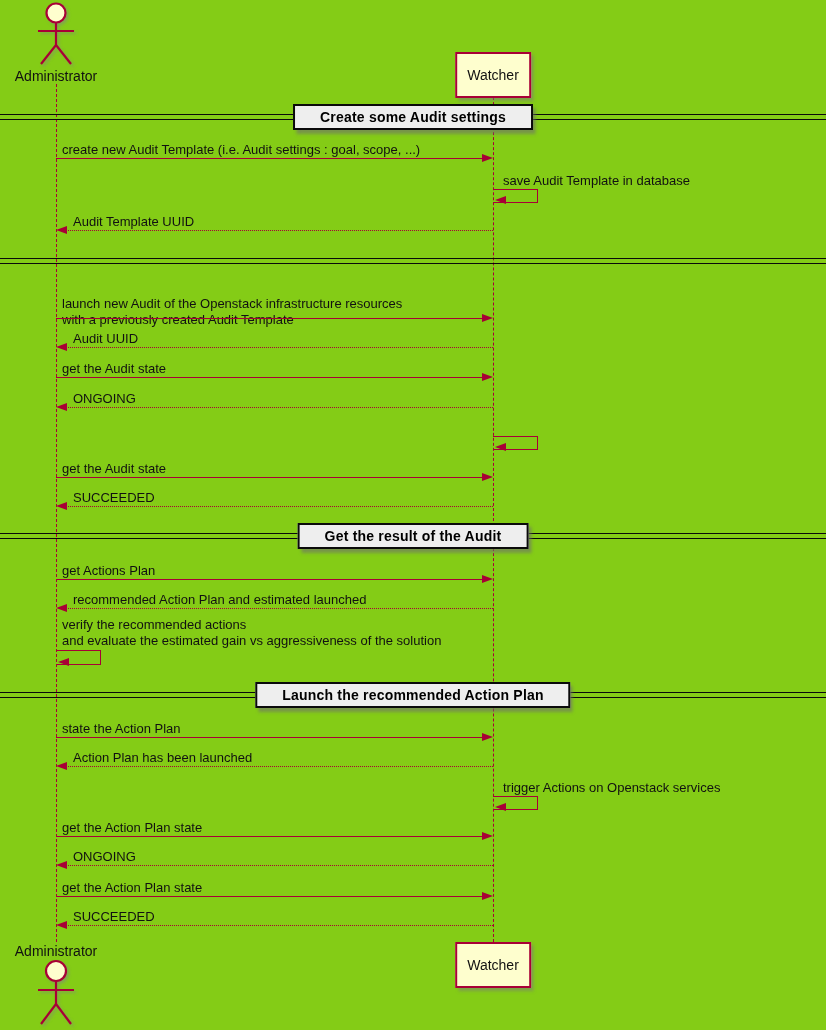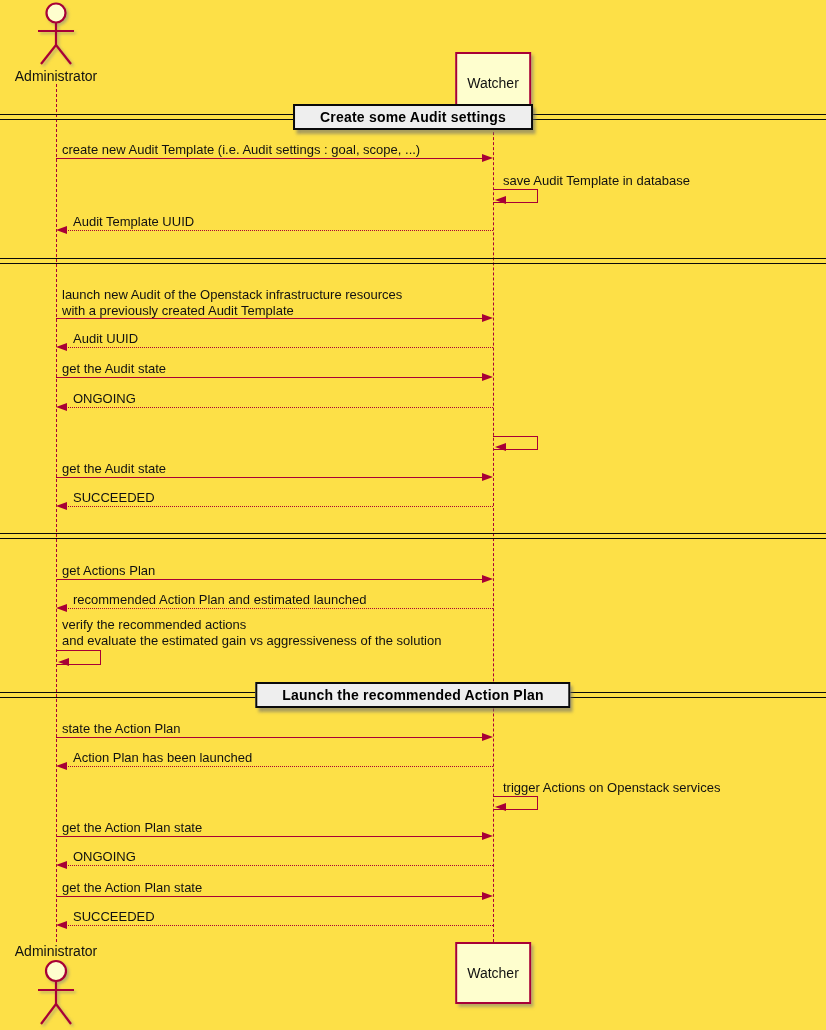--- a/index.html
+++ b/index.html
@@ -1,25 +1,25 @@
 <!DOCTYPE html>
 <html><head>
 <meta charset="utf-8">
 <style>
   html,body{margin:0;padding:0;background:#ffffff;}
   #canvas{
-    position:relative;width:826px;height:1030px;background:#fde047;
+    position:relative;width:826px;height:1030px;background:#84cc16;
     font-family:"Liberation Sans","DejaVu Sans",sans-serif;color:#1a1a1a;
     overflow:hidden;
   }
   .lifeline{position:absolute;width:0;border-left:1px dashed #A80036;}
   .participant-box{
     position:absolute;transform:translateX(-50%);
     background:#FEFECE;border:2px solid #A80036;
-    padding:21px 10px;font-size:14px;color:#111;
+    padding:13px 10px;font-size:14px;color:#111;
     box-shadow:3px 3px 3px rgba(120,120,120,.55);white-space:nowrap;
   }
   .actor-wrap{position:absolute;transform:translateX(-50%);
     filter:drop-shadow(2.5px 2.5px 1.5px rgba(130,130,130,.55));}
   .actor-label{position:absolute;transform:translateX(-50%);
     font-size:14px;color:#111;white-space:nowrap;}
   .divider-rule{position:absolute;left:0;width:826px;height:4px;
     border-top:1.6px solid #0a0a0a;border-bottom:1.6px solid #0a0a0a;}
   .divider-box{
     position:absolute;left:413px;transform:translateX(-50%);
@@ -70,21 +70,21 @@
   <div class="mlbl" style="left:503px;top:173px">save Audit Template in database</div>
   <div class="loop" style="left:493px;top:189px"></div>
   <div class="hd-l" style="left:495px;top:196px"></div>
 
   <div class="mlbl" style="left:73px;top:214px">Audit Template UUID</div>
   <div class="ln-d" style="left:66px;top:230px;width:427px"></div>
   <div class="hd-l" style="left:56px;top:226px"></div>
 
   <div class="divider-rule" style="top:258px"></div>
 
-  <div class="mlbl" style="left:62px;top:287px">launch new Audit of the Openstack infrastructure resources
+  <div class="mlbl" style="left:62px;top:296px">launch new Audit of the Openstack infrastructure resources
 with a previously created Audit Template</div>
   <div class="ln-s" style="left:56px;top:318px;width:428px"></div>
   <div class="hd-r" style="left:482px;top:314px"></div>
 
   <div class="mlbl" style="left:73px;top:331px">Audit UUID</div>
   <div class="ln-d" style="left:66px;top:347px;width:427px"></div>
   <div class="hd-l" style="left:56px;top:343px"></div>
 
   <div class="mlbl" style="left:62px;top:361px">get the Audit state</div>
   <div class="ln-s" style="left:56px;top:377px;width:428px"></div>
@@ -99,20 +99,21 @@
 
   <div class="mlbl" style="left:62px;top:461px">get the Audit state</div>
   <div class="ln-s" style="left:56px;top:477px;width:428px"></div>
   <div class="hd-r" style="left:482px;top:473px"></div>
 
   <div class="mlbl" style="left:73px;top:490px">SUCCEEDED</div>
   <div class="ln-d" style="left:66px;top:506px;width:427px"></div>
   <div class="hd-l" style="left:56px;top:502px"></div>
 
   <div class="divider-rule" style="top:533px"></div>
+  <div class="divider-box" style="top:523px">Get the result of the Audit</div>
 
   <div class="mlbl" style="left:62px;top:563px">get Actions Plan</div>
   <div class="ln-s" style="left:56px;top:579px;width:428px"></div>
   <div class="hd-r" style="left:482px;top:575px"></div>
 
   <div class="mlbl" style="left:73px;top:592px">recommended Action Plan and estimated launched</div>
   <div class="ln-d" style="left:66px;top:608px;width:427px"></div>
   <div class="hd-l" style="left:56px;top:604px"></div>
 
   <div class="mlbl" style="left:62px;top:617px">verify the recommended actions

